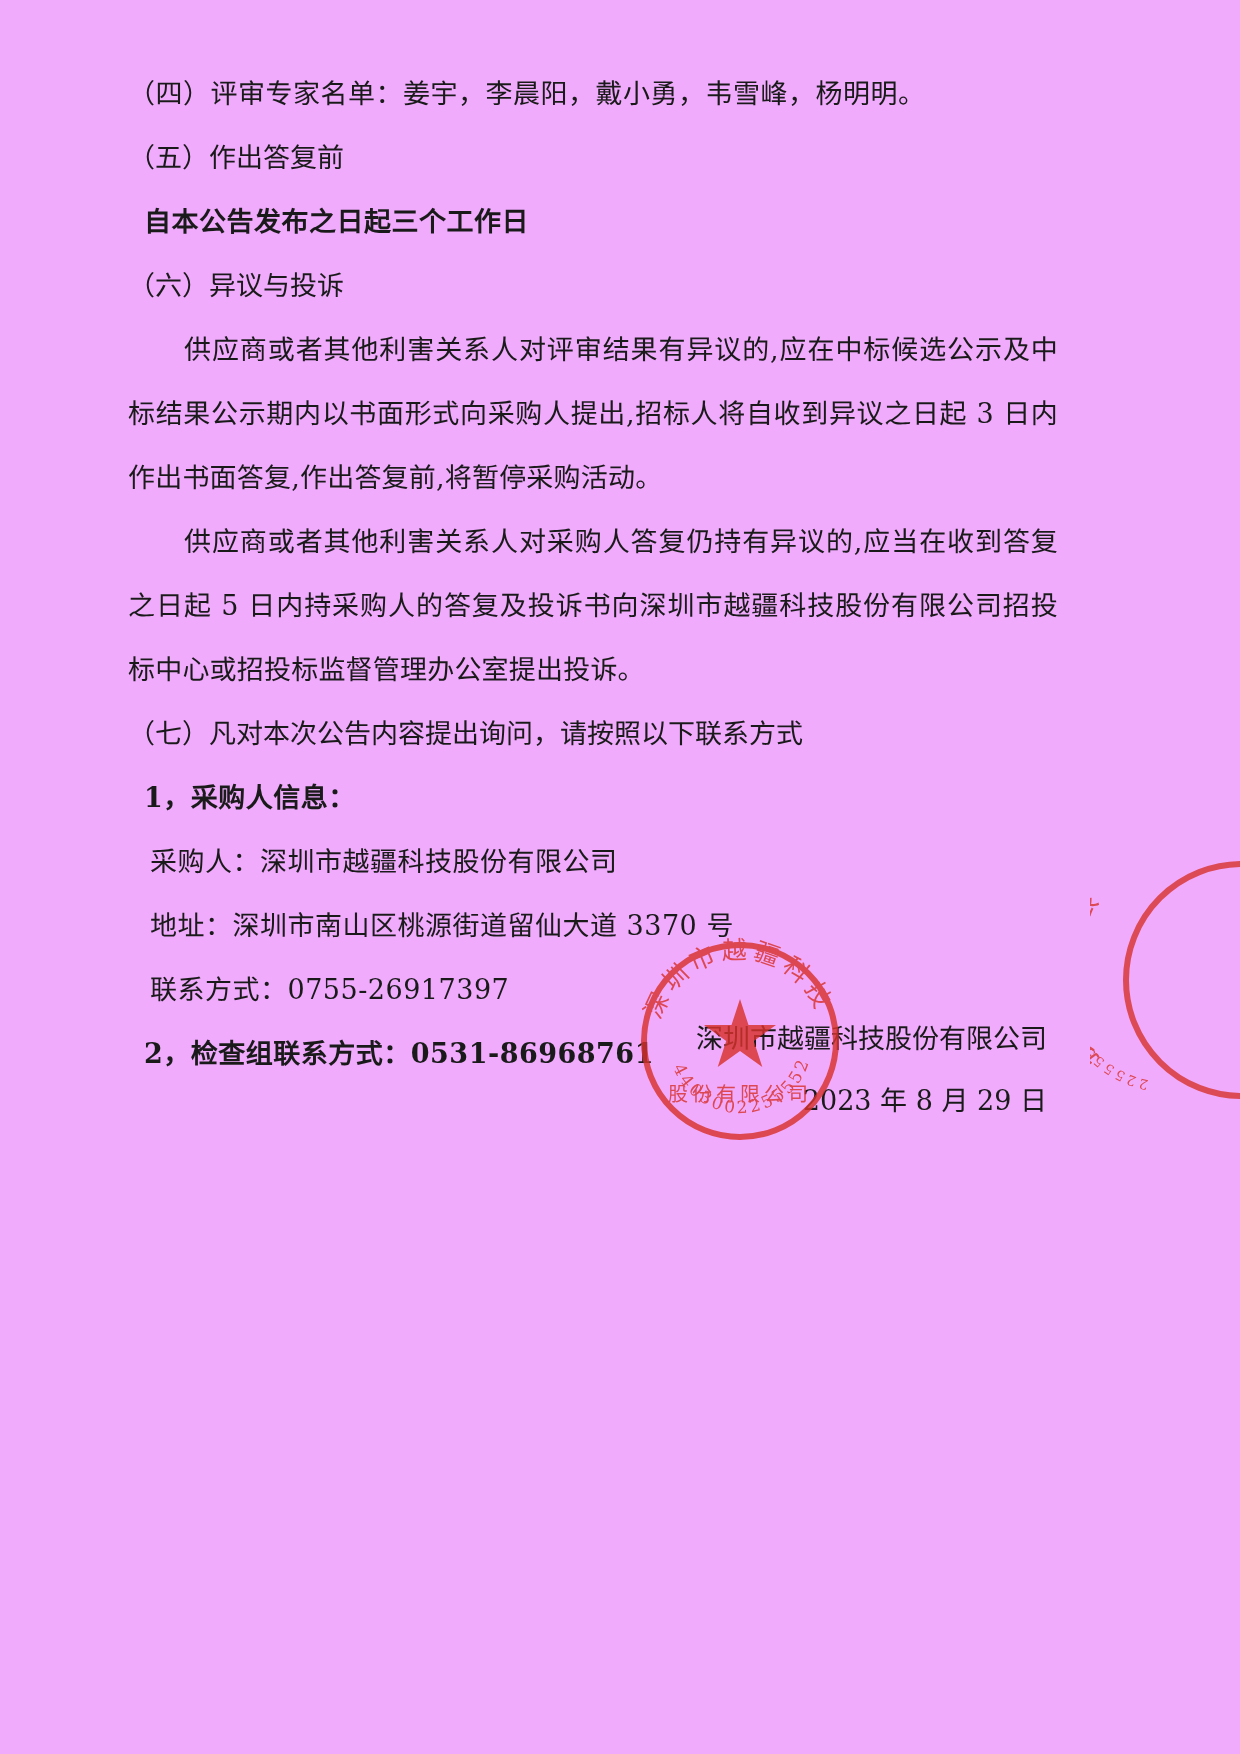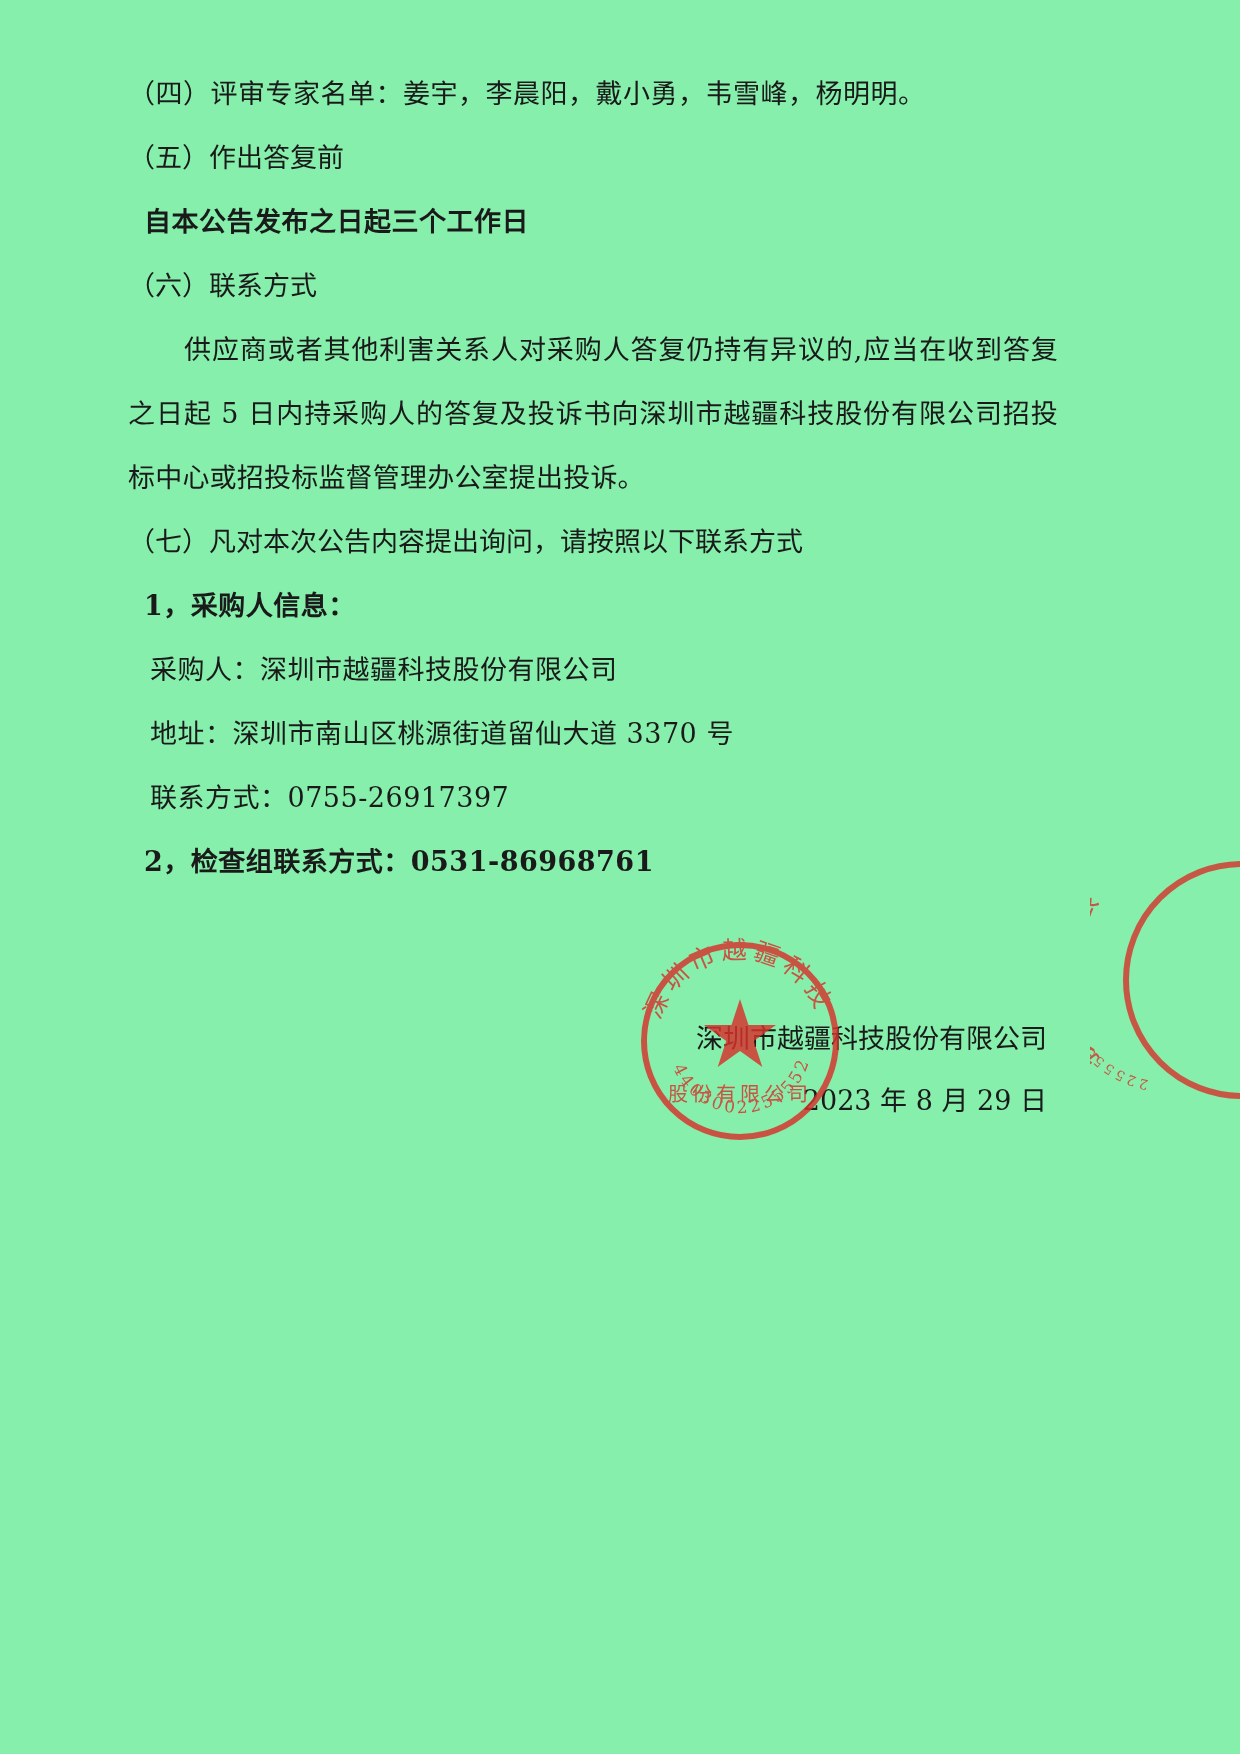--- a/index.html
+++ b/index.html
@@ -12,21 +12,21 @@
     height: 1754px;
     position: relative;
     font-family: "DejaVu Serif", "Liberation Serif", serif;
     color: #1a1a1a;
     overflow: hidden;
   }
 
   .page {
     position: absolute;
     inset: 0;
-    background: #86efac;
+    background: #f0abfc;
   }
 
   .content {
     position: absolute;
     left: 128px;
     top: 62px;
     width: 930px;
   }
 
   .line {
@@ -99,22 +99,23 @@
 <div class="page">
 
   <div class="content">
 
     <div class="line">（四）评审专家名单：姜宇，李晨阳，戴小勇，韦雪峰，杨明明。</div>
 
     <div class="heading">（五）作出答复前</div>
 
     <div class="line indent-1">自本公告发布之日起三个工作日</div>
 
-    <div class="heading">（六）联系方式</div>
+    <div class="heading">（六）异议与投诉</div>
 
+    <div class="para">供应商或者其他利害关系人对评审结果有异议的,应在中标候选公示及中标结果公示期内以书面形式向采购人提出,招标人将自收到异议之日起 3 日内作出书面答复,作出答复前,将暂停采购活动。</div>
 
     <div class="para">供应商或者其他利害关系人对采购人答复仍持有异议的,应当在收到答复之日起 5 日内持采购人的答复及投诉书向深圳市越疆科技股份有限公司招投标中心或招投标监督管理办公室提出投诉。</div>
 
     <div class="heading">（七）凡对本次公告内容提出询问，请按照以下联系方式</div>
 
     <div class="line indent-1">1，采购人信息：</div>
 
     <div class="line indent-2">采购人：深圳市越疆科技股份有限公司</div>
 
     <div class="line indent-2">地址：深圳市南山区桃源街道留仙大道 3370 号</div>

